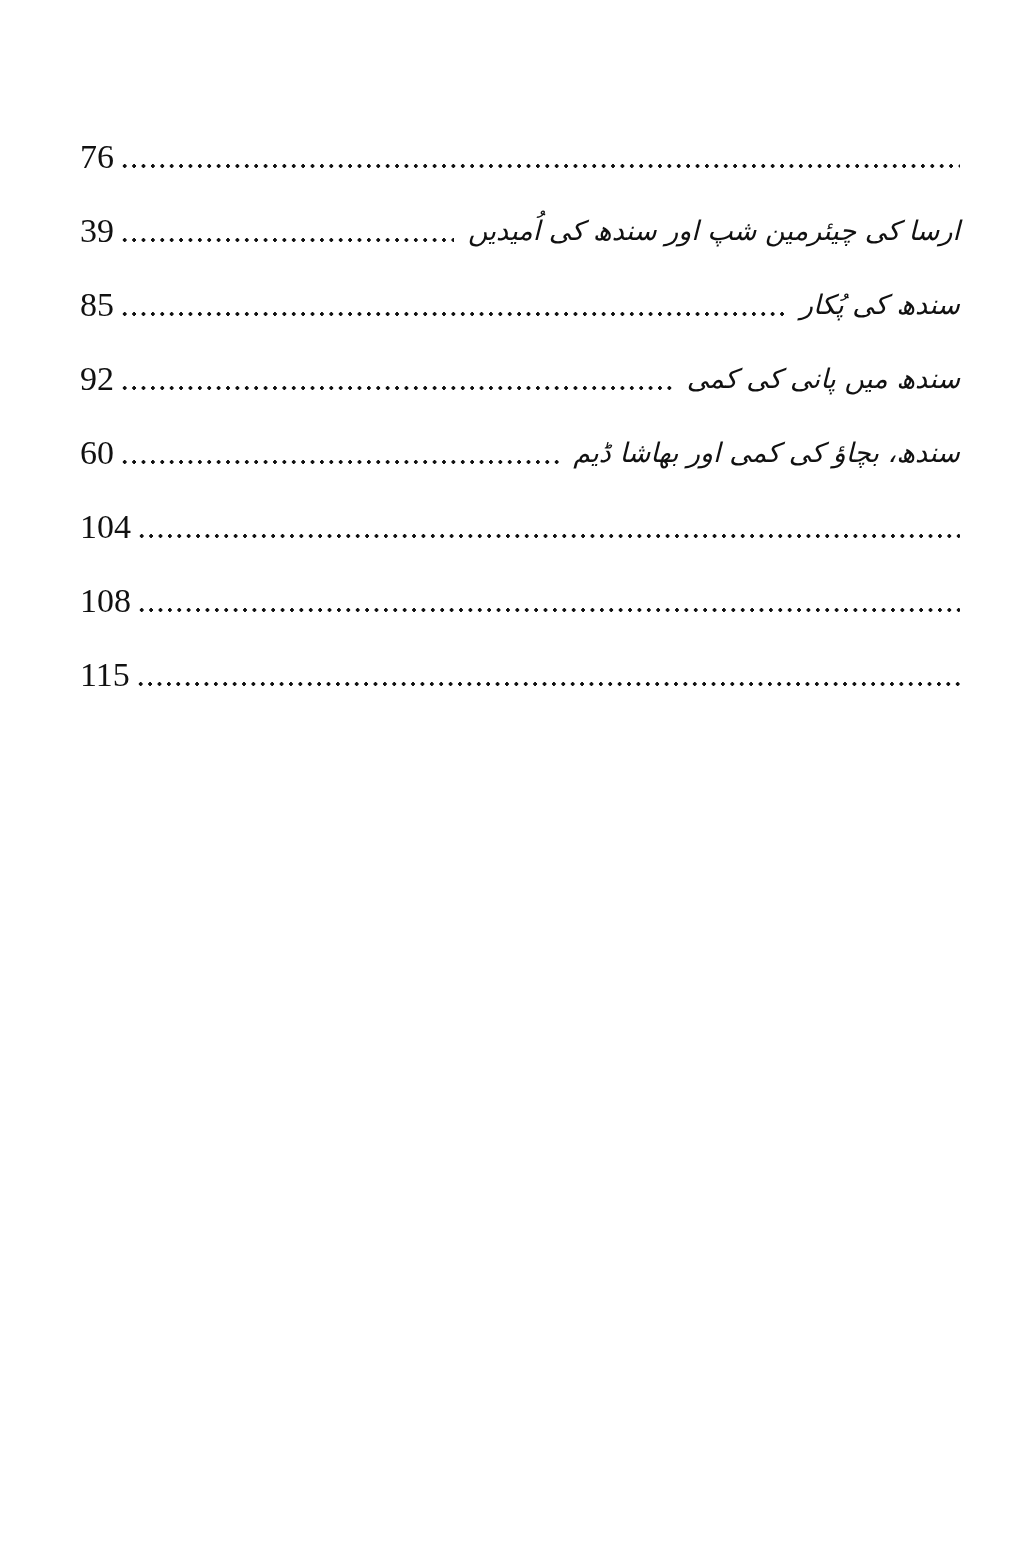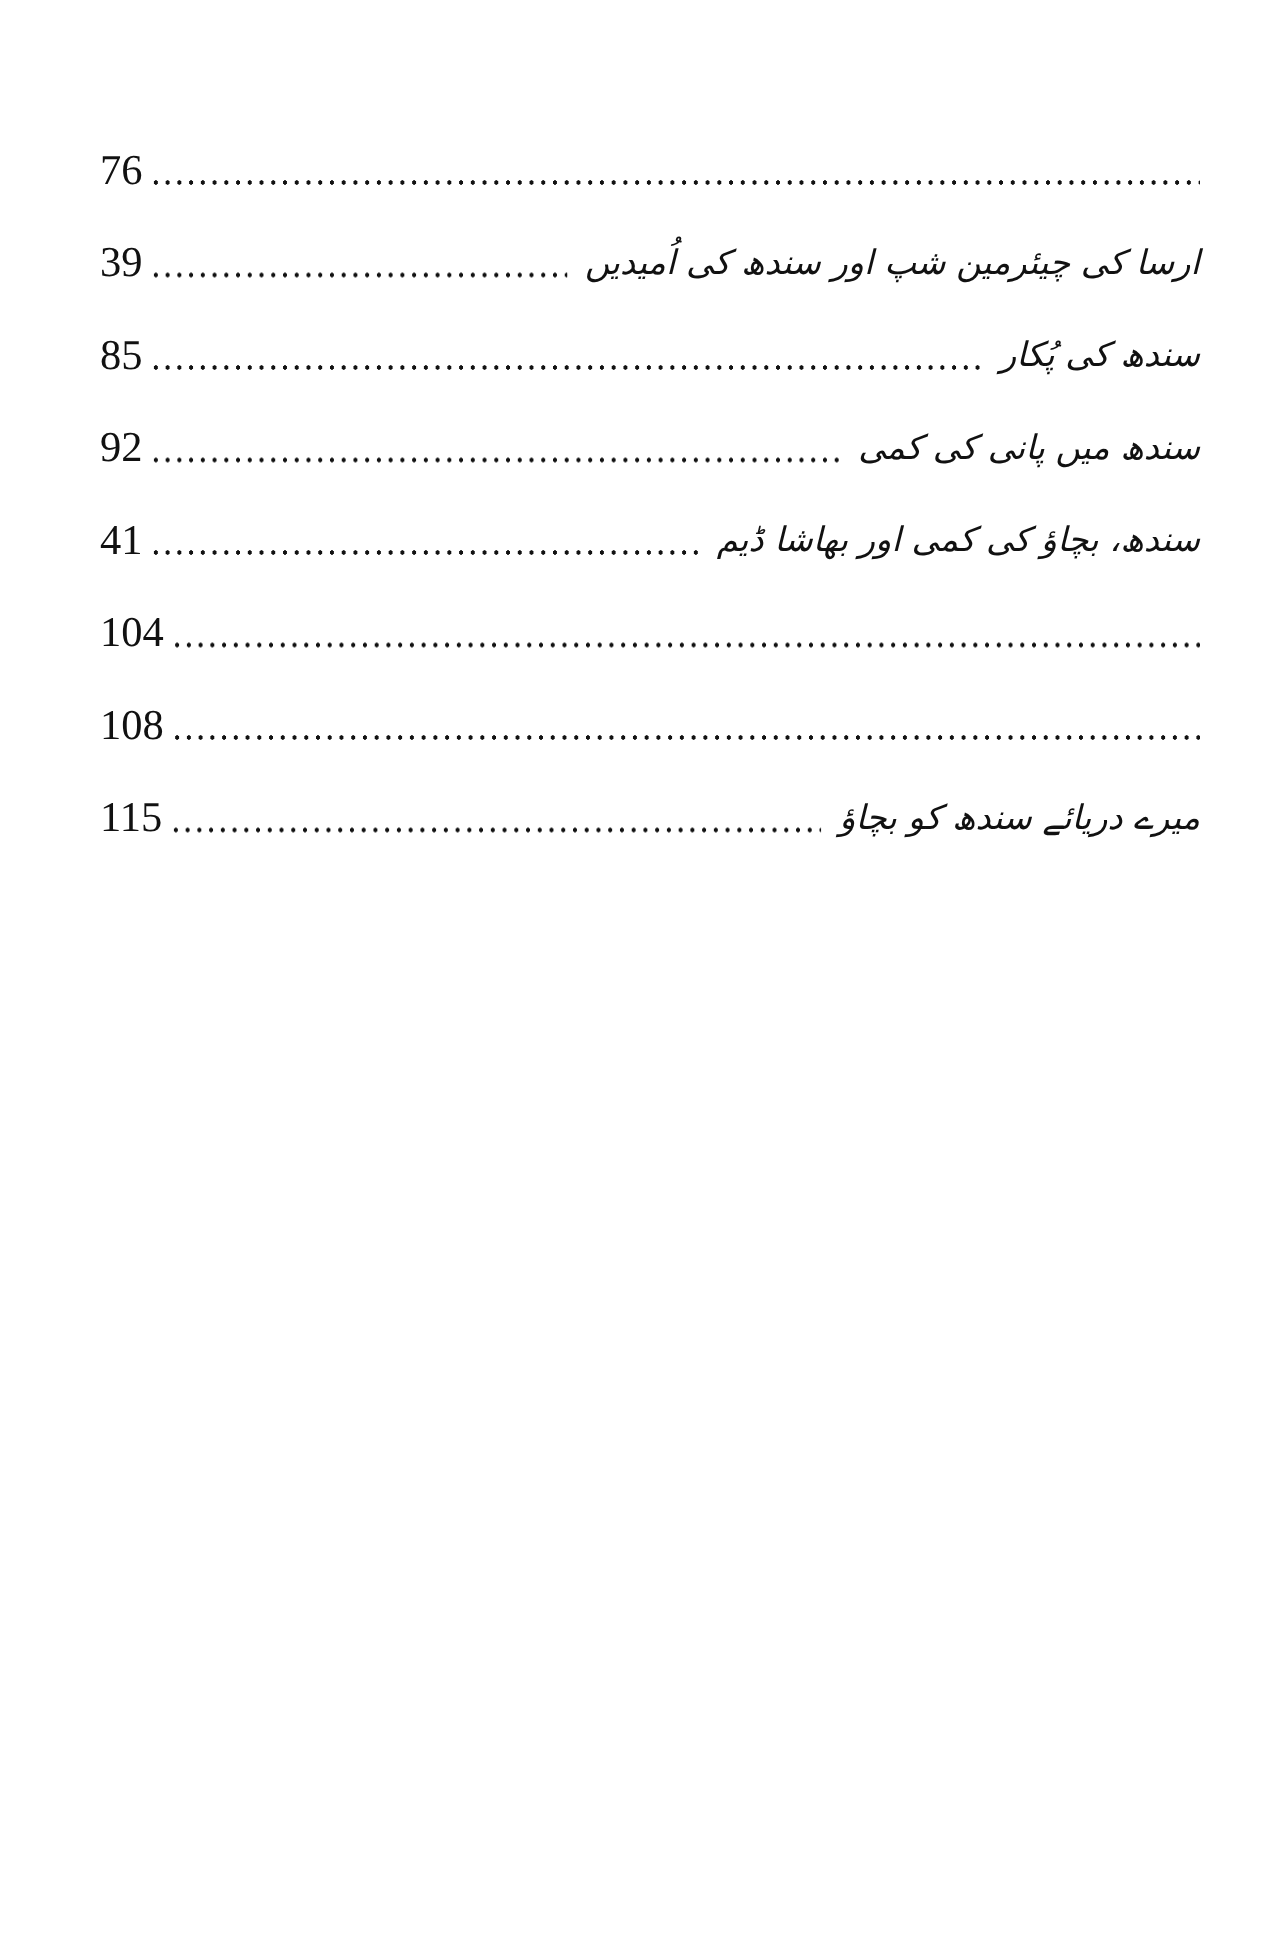--- a/index.html
+++ b/index.html
@@ -17,21 +17,21 @@
     .toc {
       position: absolute;
       left: 80px;
       top: 100px;
       width: 880px;
     }
     .toc-row {
       position: relative;
       height: 74px;
       display: flex;
-      align-items: center;
+      align-items: flex-end;
       direction: ltr;
     }
     .page-num {
       font-family: "Liberation Serif", serif;
       font-size: 34px;
       line-height: 1;
       flex: 0 0 auto;
       margin-right: 6px;
     }
     .leader {
@@ -84,34 +84,33 @@
     <span class="title">سندھ کی پُکار</span>
   </div>
 
   <div class="toc-row">
     <span class="page-num">92</span>
     <span class="leader"></span>
     <span class="title">سندھ میں پانی کی کمی</span>
   </div>
 
   <div class="toc-row">
-    <span class="page-num">41</span>
+    <span class="page-num">60</span>
     <span class="leader"></span>
     <span class="title">سندھ، بچاؤ کی کمی اور بھاشا ڈیم</span>
   </div>
 
   <div class="toc-row">
     <span class="page-num">104</span>
     <span class="leader"></span>
   </div>
 
   <div class="toc-row">
     <span class="page-num">108</span>
     <span class="leader"></span>
   </div>
 
   <div class="toc-row">
     <span class="page-num">115</span>
     <span class="leader"></span>
-    <span class="title">میرے دریائے سندھ کو بچاؤ</span>
   </div>
 
 </div>
 
 </body></html>

